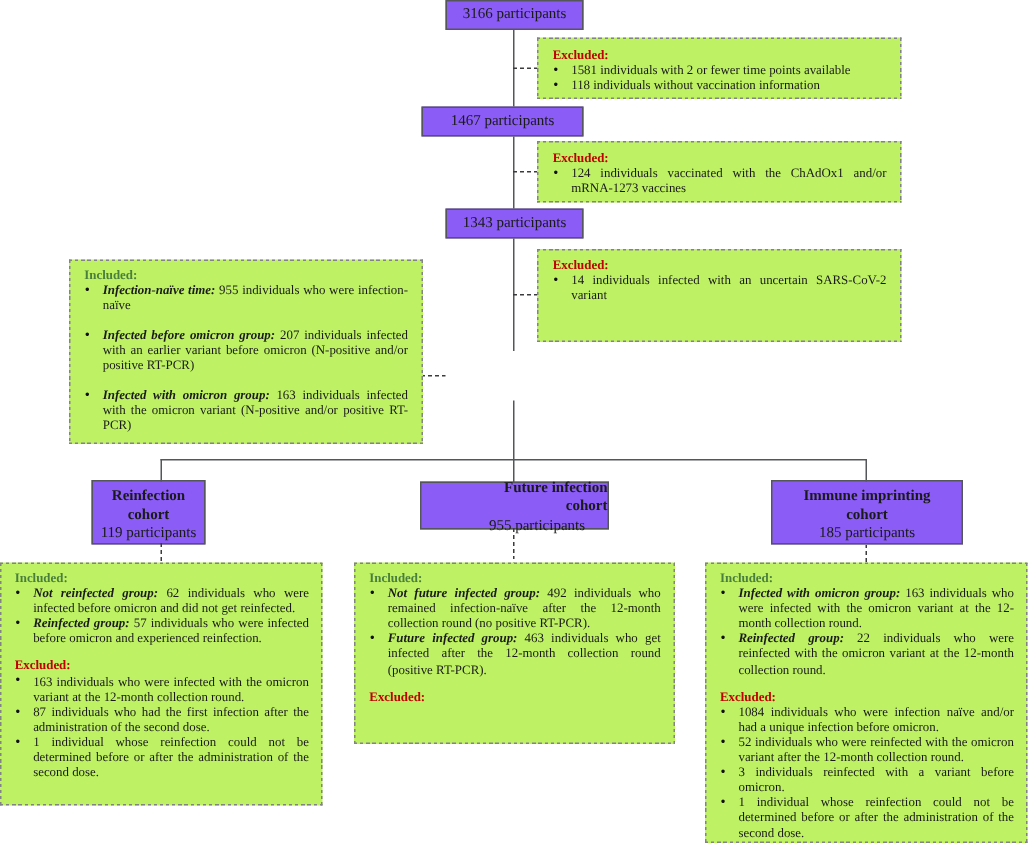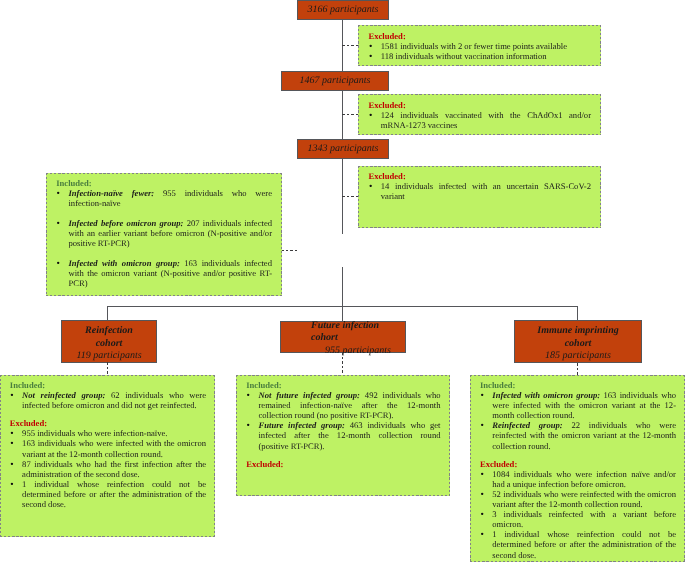--- a/index.html
+++ b/index.html
@@ -1,23 +1,23 @@
 <!DOCTYPE html>
 <html><head>
 <meta charset="utf-8">
 <title>Participant flow diagram</title>
 <style>
   html,body{margin:0;padding:0;}
   body{width:685px;height:564px;background:#ffffff;-webkit-font-smoothing:antialiased;text-rendering:geometricPrecision;
        font-family:"Liberation Serif",serif;color:#1a1a1a;overflow:hidden;}
   #root{position:relative;width:685px;height:564px;transform:translateZ(0);will-change:transform;}
 
-  .solid-box{position:absolute;box-sizing:border-box;border:1px solid #55565a;background:#c2410c;
+  .solid-box{position:absolute;box-sizing:border-box;border:1px solid #55565a;background:#8b5cf6;
              display:flex;flex-direction:column;align-items:center;justify-content:center;
-             text-align:left;font-size:10px;line-height:12.4px;font-style:italic;}
+             text-align:right;font-size:10px;line-height:12.4px;}
   .solid-box .ttl{font-weight:bold;}
 
   .dash-box{position:absolute;box-sizing:border-box;background:#bef264;
             font-size:8.6px;line-height:10.1px;text-align:justify;}
   .dash-box>.dbord{position:absolute;left:0;top:0;right:0;bottom:0;pointer-events:none;
       background-image:
         repeating-linear-gradient(to right,#828386 0,#828386 2.2px,transparent 2.2px,transparent 4.1px),
         repeating-linear-gradient(to right,#828386 0,#828386 2.2px,transparent 2.2px,transparent 4.1px),
         repeating-linear-gradient(to bottom,#828386 0,#828386 2.2px,transparent 2.2px,transparent 4.1px),
         repeating-linear-gradient(to bottom,#828386 0,#828386 2.2px,transparent 2.2px,transparent 4.1px);
@@ -56,21 +56,21 @@
 
   <div class="solid-box" style="left:281px;top:71px;width:108px;height:20px;">
     <div>1467 participants</div>
   </div>
 
   <div class="solid-box" style="left:297px;top:139px;width:92px;height:20px;">
     <div>1343 participants</div>
   </div>
 
 
-  <div class="solid-box" style="left:61px;top:320px;width:96px;height:43px;padding-top:5px;">
+  <div class="solid-box" style="left:61px;top:320px;width:76px;height:43px;padding-top:5px;">
     <div class="ttl">Reinfection</div>
     <div class="ttl">cohort</div>
     <div>119 participants</div>
   </div>
 
   <div class="solid-box" style="left:280px;top:321px;width:126px;height:32px;padding-top:3px;padding-left:30px;">
     <div class="ttl">Future infection cohort</div>
     <div>955 participants</div>
   </div>
 
@@ -120,35 +120,35 @@
     <span class="hdr exc">Excluded:</span>
     <ul class="bl">
       <li>14 individuals infected with an uncertain SARS-CoV-2 variant</li>
     </ul>
   </div>
 
   <div class="dash-box" style="left:46px;top:173px;width:236px;height:123px;padding:5.3px 10px 0 10.2px;">
     <div class="dbord"></div>
     <span class="hdr inc">Included:</span>
     <ul class="bl spaced">
-      <li><span class="lead">Infection-naïve fewer:</span><span> 955 individuals who were infection-naïve</span></li>
+      <li><span class="lead">Infection-naïve time:</span><span> 955 individuals who were infection-naïve</span></li>
       <li><span class="lead">Infected before omicron group:</span><span> 207 individuals infected with an earlier variant before omicron (N-positive and/or positive RT-PCR)</span></li>
       <li><span class="lead">Infected with omicron group:</span><span> 163 individuals infected with the omicron variant (N-positive and/or positive RT-PCR)</span></li>
     </ul>
   </div>
 
   <div class="dash-box" style="left:0px;top:375px;width:215px;height:162px;padding:5.0px 9px 0 9.8px;">
     <div class="dbord"></div>
     <span class="hdr inc">Included:</span>
     <ul class="bl">
       <li><span class="lead">Not reinfected group:</span><span> 62 individuals who were infected before omicron and did not get reinfected.</span></li>
+      <li><span class="lead">Reinfected group:</span><span> 57 individuals who were infected before omicron and experienced reinfection.</span></li>
     </ul>
     <span class="hdr exc gap">Excluded:</span>
     <ul class="bl">
-      <li>955 individuals who were infection-naïve.</li>
       <li>163 individuals who were infected with the omicron variant at the 12-month collection round.</li>
       <li>87 individuals who had the first infection after the administration of the second dose.</li>
       <li>1 individual whose reinfection could not be determined before or after the administration of the second dose.</li>
     </ul>
   </div>
 
   <div class="dash-box" style="left:236px;top:375px;width:214px;height:121px;padding:5.0px 9.5px 0 10.2px;">
     <div class="dbord"></div>
     <span class="hdr inc">Included:</span>
     <ul class="bl">

